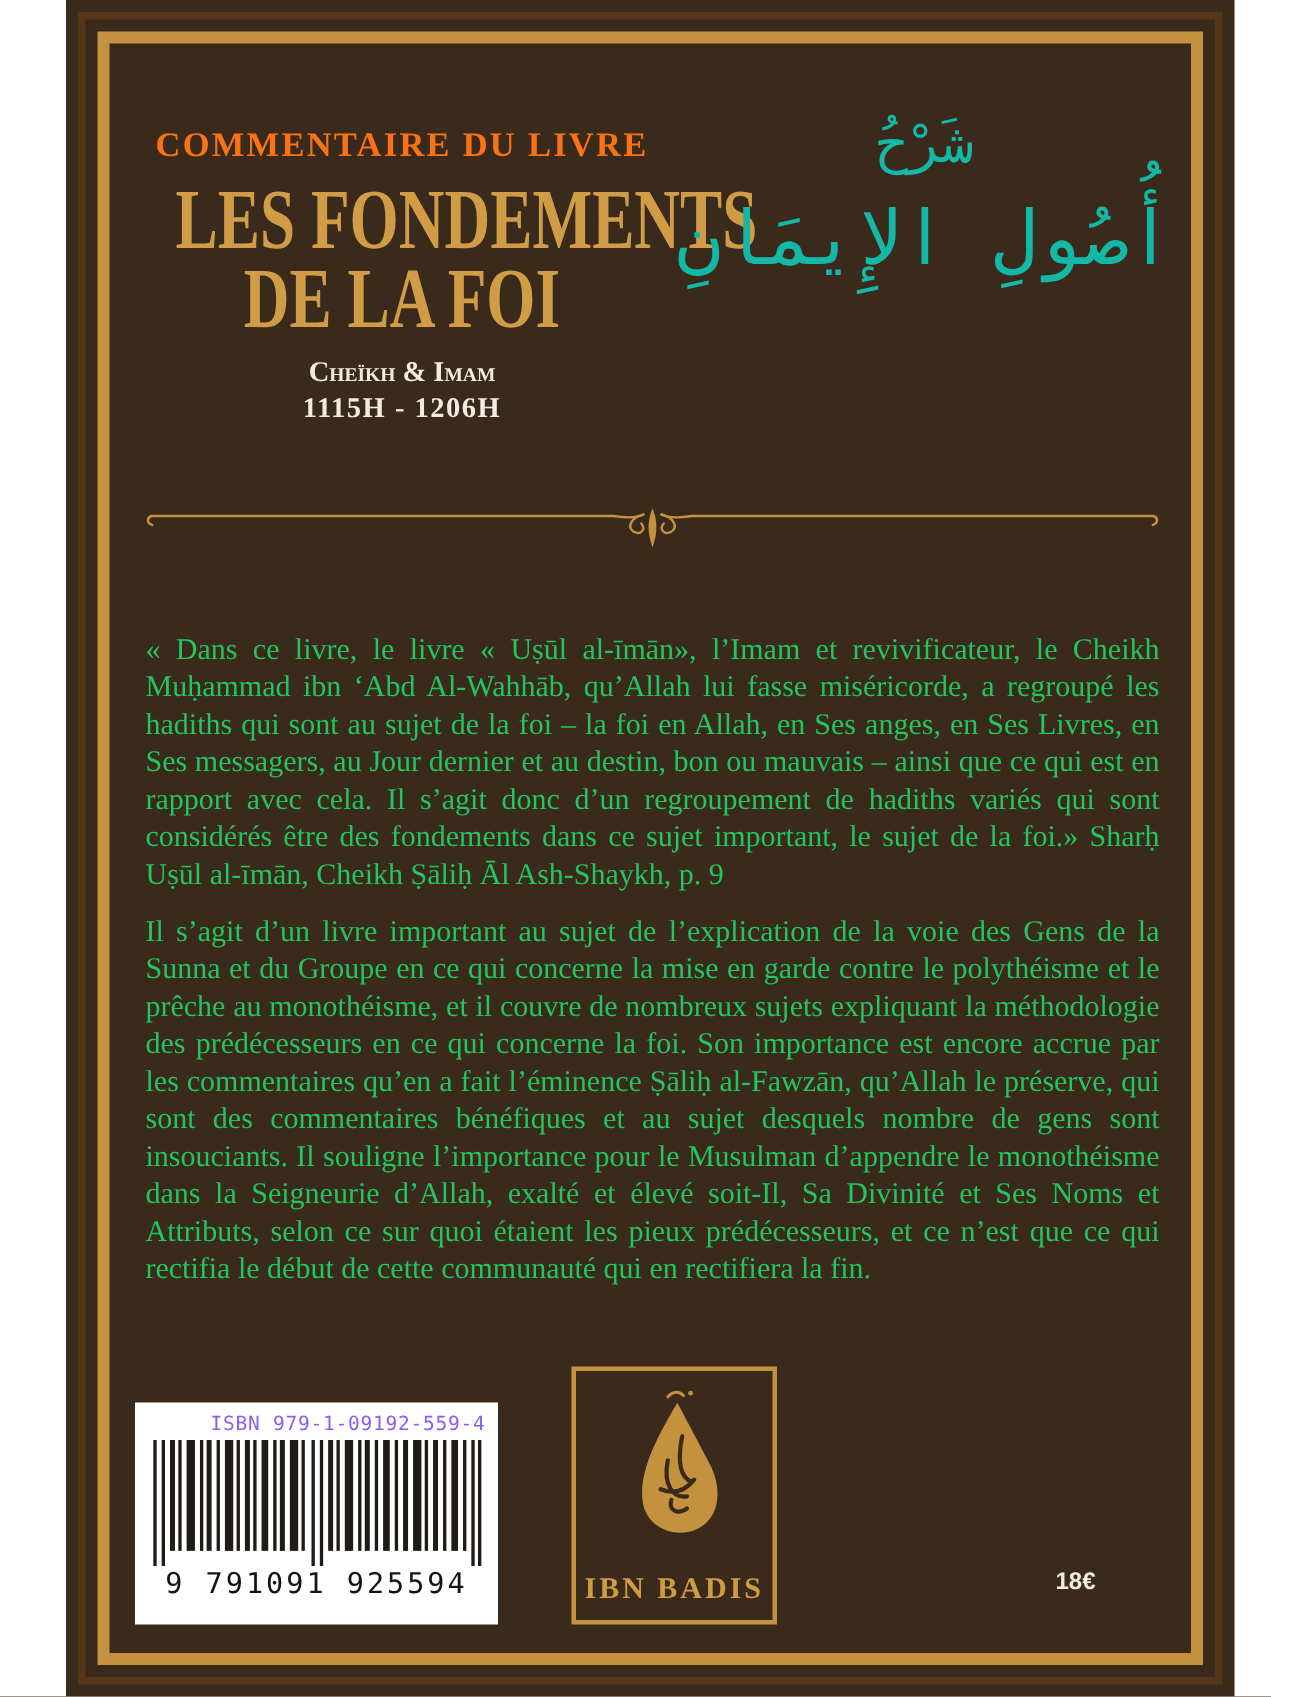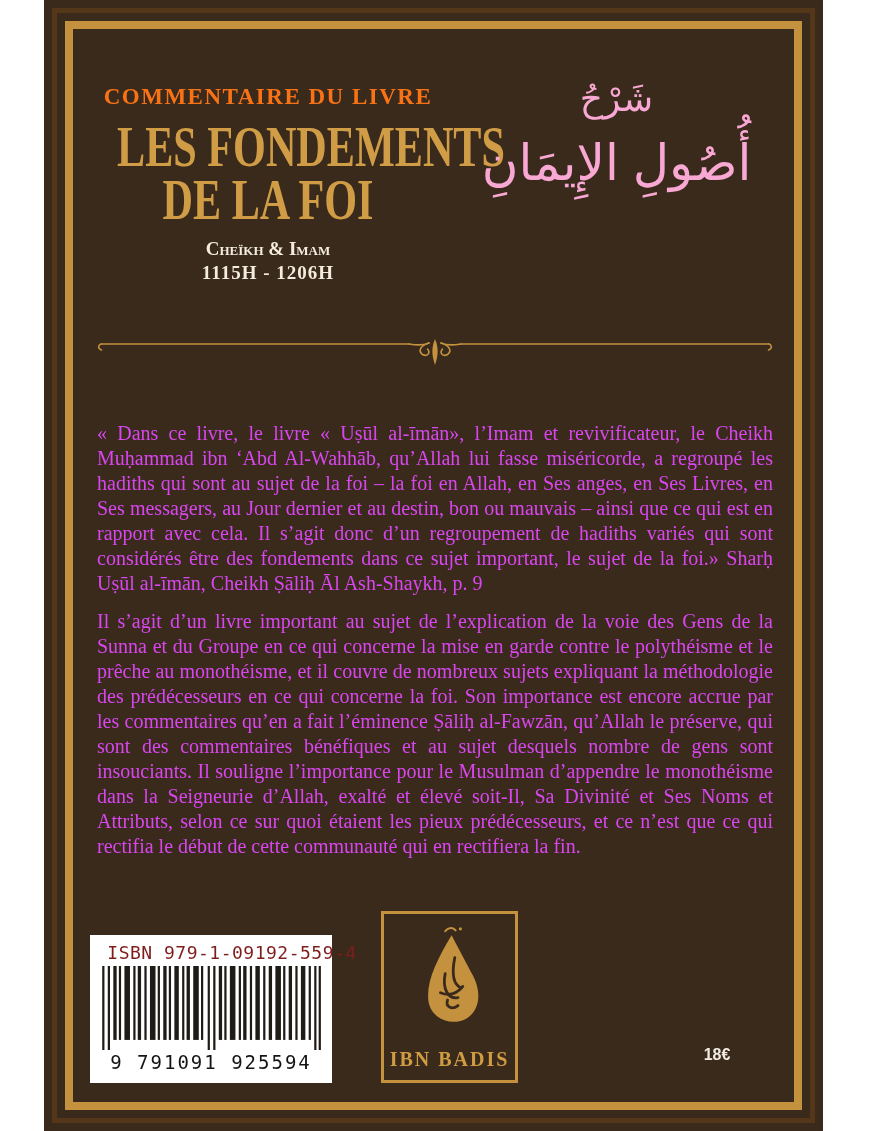--- a/index.html
+++ b/index.html
@@ -38,43 +38,43 @@
   }
   .author {
     margin-top:12px; color:#f3ecdf; font-variant:small-caps; font-weight:bold;
   }
   .author-l1 { font-size:19px; }
   .author-l2 { font-size:20px; margin-top:2px; white-space:nowrap; }
   .author-l3 { font-size:19px; margin-top:2px; letter-spacing:1px; }
 
   .arabic-block {
     position:absolute; left:400px; top:72px; width:345px; text-align:center;
-    direction:rtl; color:#f9a8d4; font-family:Liberation Sans, sans-serif;
+    direction:rtl; color:#14b8a6; font-family:Liberation Mono, monospace;
   }
   .arabic-small { font-size:36px; line-height:1.5; }
   .arabic-large { font-size:50px; line-height:1.35; margin-top:4px; white-space:nowrap; }
 
   
   .divider { position:absolute; left:53px; top:332px; width:676px; height:40px; }
 
   
   .body-text {
     position:absolute; left:53px; top:421px; width:676px;
-    color:#d946ef; font-size:20px; line-height:25px; text-align:justify;
+    color:#22c55e; font-size:20px; line-height:25px; text-align:justify;
   }
   .para { margin:0 0 13px 0; }
 
   
   .barcode {
     position:absolute; left:46px; top:935px; width:242px; height:148px;
     background:#ffffff; box-sizing:border-box; padding:7px 10px 4px;
     display:flex; flex-direction:column; align-items:center;
   }
   .isbn {
-    font-family:"DejaVu Sans Mono", monospace; font-size:18px; color:#7f1d1d;
+    font-family:"DejaVu Sans Mono", monospace; font-size:13px; color:#8b5cf6;
     letter-spacing:0.5px; white-space:nowrap;margin-left:42px;
   }
   .bars { width:100%; height:84px; margin-top:3px; }
   .digits {
     font-family:"DejaVu Sans Mono", monospace; font-size:19px; color:#141414;
     letter-spacing:2px; margin-top:1px; white-space:nowrap;
   }
 
   .logo {
     position:absolute; left:337px; top:911px; width:137px; height:172px;

